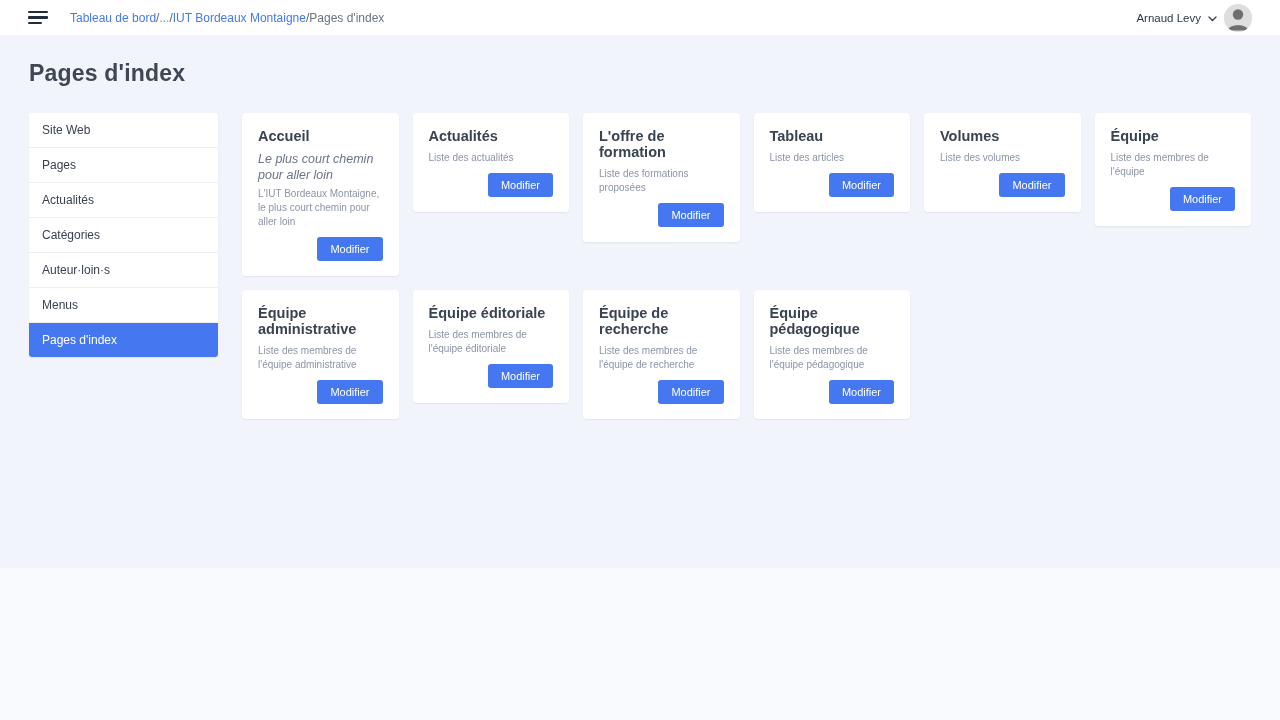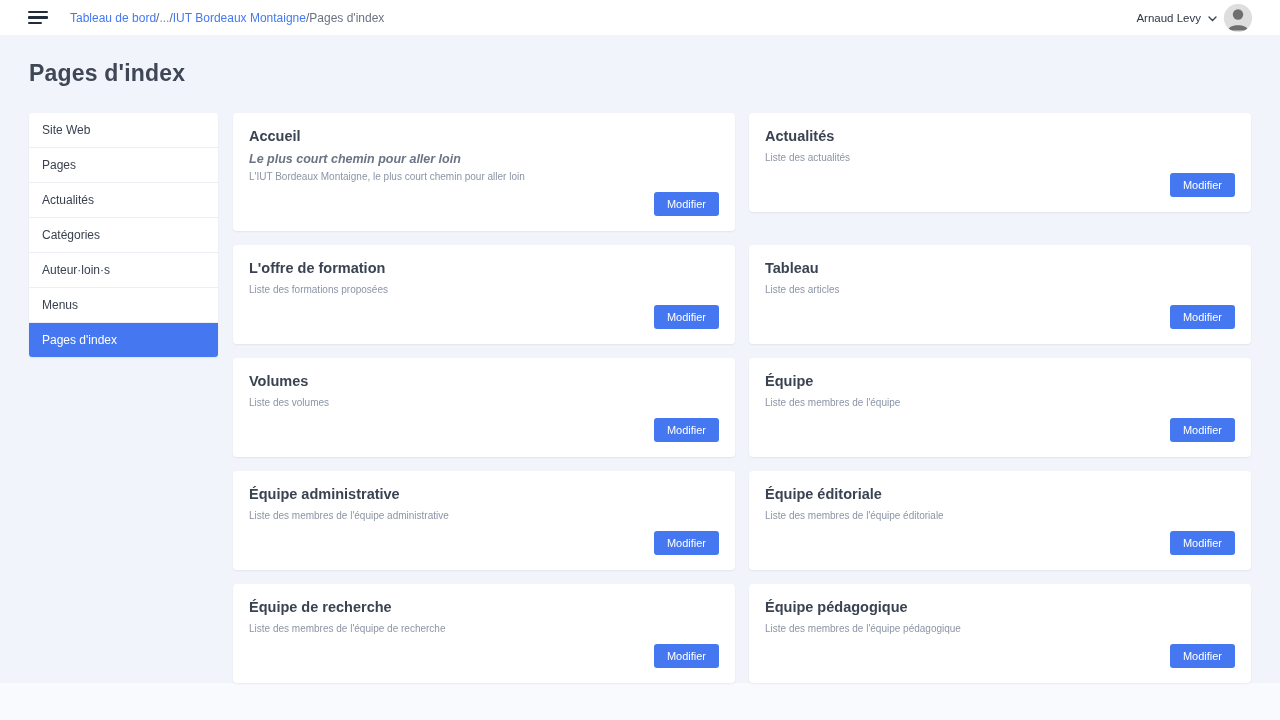--- a/index.html
+++ b/index.html
@@ -37,21 +37,21 @@
     background: #f1f4fa;
     min-height: 533px;
     padding: 25px 29px 0;
   }
   .page-title {
     margin: 0 0 26px;
     font-size: 23px; font-weight: 700;
     color: #3f4756; letter-spacing: 0.2px;
   }
 
-  .content { display: flex; gap: 15px; align-items: flex-start; }
+  .content { display: flex; gap: 24px; align-items: flex-start; }
 
   
   .sidebar {
     width: 189px; flex: none;
     background: #fff; border-radius: 3px;
     box-shadow: 0 1px 2px rgba(30,40,60,0.07);
   }
   .sidebar-item {
     padding: 10px 13px;
     font-size: 12px; color: #39414f;
@@ -59,33 +59,33 @@
     cursor: pointer;
   }
   .sidebar-item:first-child { border-radius: 3px 3px 0 0; }
   .sidebar-item:last-child { border-bottom: none; border-radius: 0 0 3px 3px; }
   .sidebar-item.active { background: #4577f0; color: #ffffff; }
 
   
   .grid {
     flex: 1;
     display: grid;
-    grid-template-columns: repeat(2, 1fr);
+    grid-template-columns: repeat(6, 1fr);
     gap: 14px;
     align-items: start;
   }
   .card {
     background: #fff; border-radius: 4px;
     box-shadow: 0 1px 2px rgba(30,40,60,0.07);
     padding: 15px 16px;
     min-height: 97px;
     display: flex; flex-direction: column;
   }
   .card-title { font-size: 14.5px; font-weight: 600; color: #3a4352; margin: 0 0 7px; }
-  .card-subtitle { font-size: 12.5px; font-style: italic; color: #6b7483; margin: 0 0 3px; line-height: 1.3; font-weight: bold; }
+  .card-subtitle { font-size: 12.5px; font-style: italic; color: #6b7483; margin: 0 0 3px; line-height: 1.3; }
   .card-desc { font-size: 10px; color: #8c95a5; margin: 0 0 8px; line-height: 1.4; }
   .card-btn {
     margin-top: auto; align-self: flex-end;
     background: #4577f0; color: #fff;
     border: none; border-radius: 3px;
     font-family: Liberation Sans, sans-serif; font-size: 11px;
     padding: 6px 13px; cursor: pointer;
   }
 </style>
 </head>

